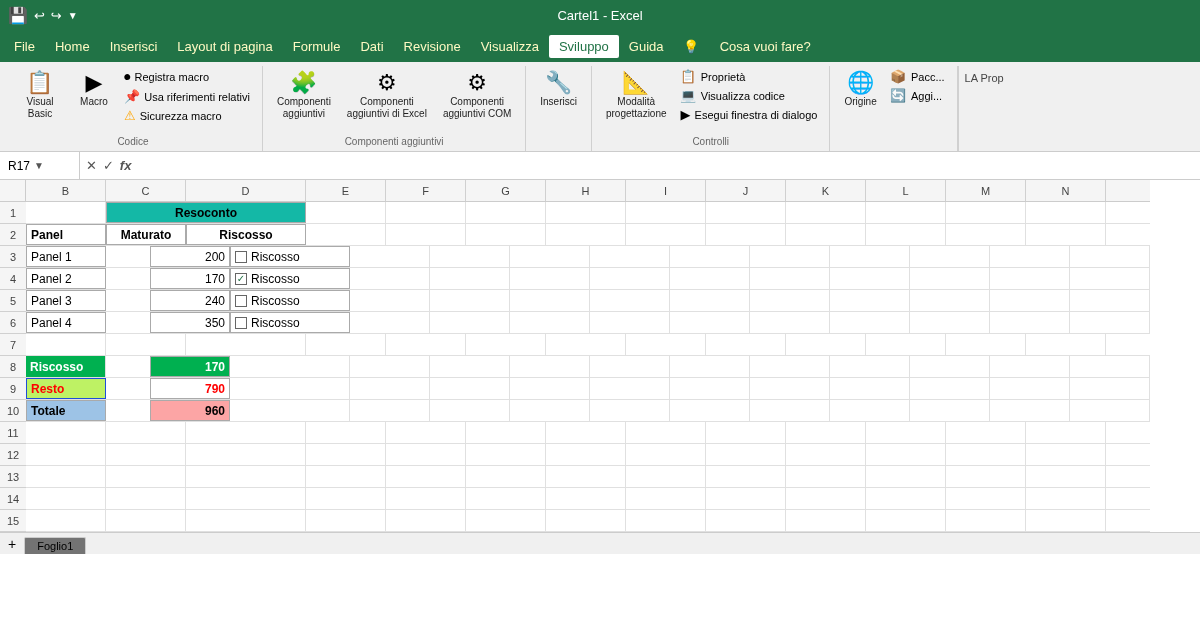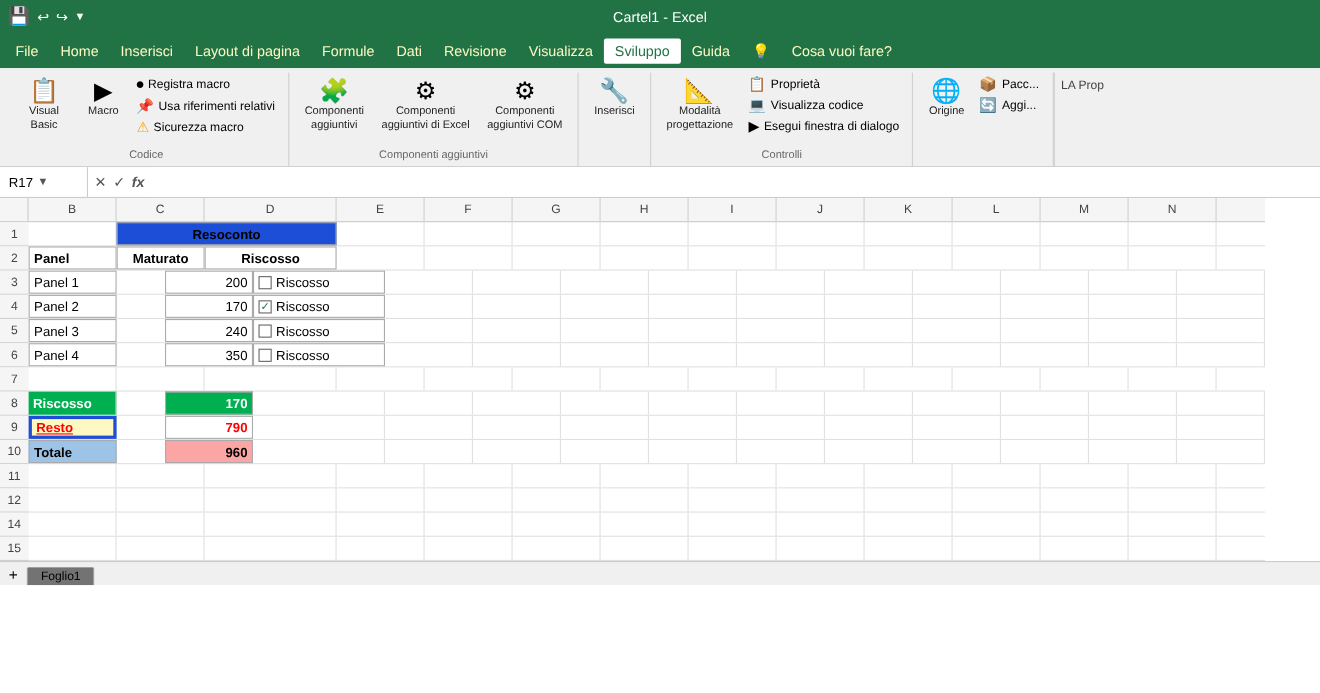--- a/index.html
+++ b/index.html
@@ -196,21 +196,21 @@
     .col-h { width: 80px; }
     .col-i { width: 80px; }
     .col-j { width: 80px; }
     .col-k { width: 80px; }
     .col-l { width: 80px; }
     .col-m { width: 80px; }
     .col-n { width: 80px; }
 
     
     .merged-header {
-      background: #1d4ed8;
+      background: #14b8a6;
       border: 1px solid #aaa;
       justify-content: center;
       font-weight: bold;
     }
     .sub-header {
       background: white;
       border: 1px solid #aaa;
       font-weight: bold;
     }
     .data-cell {
@@ -235,21 +235,21 @@
       justify-content: center;
       background: white;
       cursor: pointer;
       flex-shrink: 0;
     }
     .cb.checked { background: white; }
     .checkmark { font-size: 10px; color: #217346; }
 
     
     .cell-green-bg { background: #00b050; color: white; font-weight: bold; }
-    .cell-red-text { background: #fef9c3; color: red; font-weight: bold; border: 3px solid #1d4ed8; text-decoration: underline; }
+    .cell-red-text { background: #bef264; color: red; font-weight: bold; border: 1px solid #1d4ed8; }
     .cell-blue-bg { background: #9dc3e6; font-weight: bold; border: 1px solid #aaa; }
     .cell-green-val { background: #00b050; color: white; font-weight: bold; border: 1px solid #aaa; }
     .cell-red-val { background: white; color: red; font-weight: bold; border: 1px solid #aaa; }
     .cell-blue-val { background: #fca5a5; font-weight: bold; border: 1px solid #aaa; }
 
     .sheet-tabs {
       display: flex;
       background: #f0f0f0;
       border-top: 1px solid #ccc;
       height: 22px;
@@ -653,20 +653,36 @@
           <div class="cell col-g"></div>
           <div class="cell col-h"></div>
           <div class="cell col-i"></div>
           <div class="cell col-j"></div>
           <div class="cell col-k"></div>
           <div class="cell col-l"></div>
           <div class="cell col-m"></div>
           <div class="cell col-n"></div>
       </div>
       <div class="grid-row">
+        <div class="row-header col-a">13</div>
+        <div class="cell col-b"></div>
+          <div class="cell col-c"></div>
+          <div class="cell col-d"></div>
+          <div class="cell col-e"></div>
+          <div class="cell col-f"></div>
+          <div class="cell col-g"></div>
+          <div class="cell col-h"></div>
+          <div class="cell col-i"></div>
+          <div class="cell col-j"></div>
+          <div class="cell col-k"></div>
+          <div class="cell col-l"></div>
+          <div class="cell col-m"></div>
+          <div class="cell col-n"></div>
+      </div>
+      <div class="grid-row">
         <div class="row-header col-a">14</div>
         <div class="cell col-b"></div>
           <div class="cell col-c"></div>
           <div class="cell col-d"></div>
           <div class="cell col-e"></div>
           <div class="cell col-f"></div>
           <div class="cell col-g"></div>
           <div class="cell col-h"></div>
           <div class="cell col-i"></div>
           <div class="cell col-j"></div>

